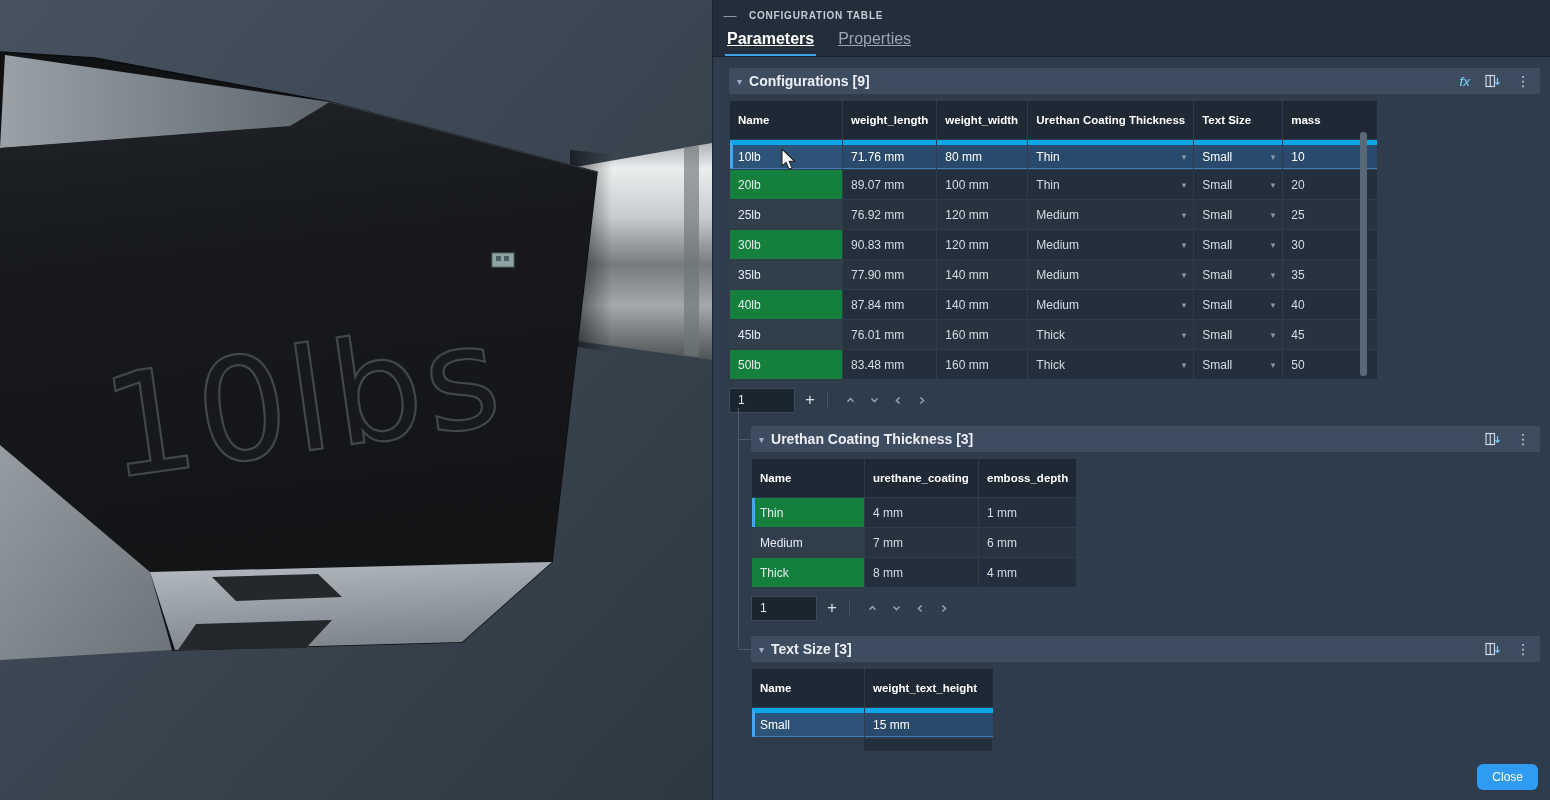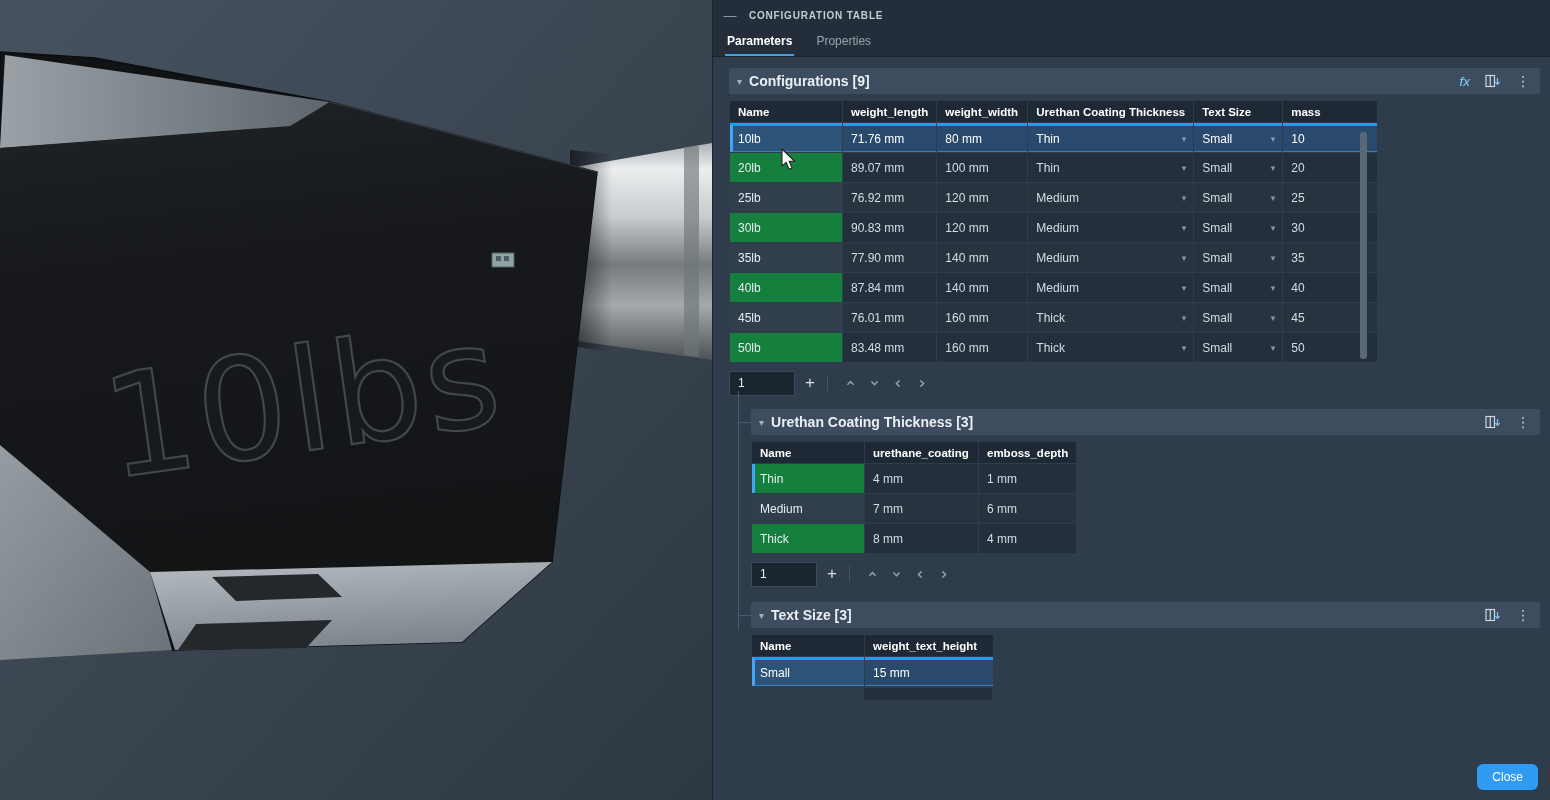--- a/index.html
+++ b/index.html
@@ -16,44 +16,44 @@
            background:#2f3c4b; border-left:1px solid #1b2530;
            display:flex; flex-direction:column; color:#dbe2e8; }
 
   .titlebar { height:30px; background:#232e3a; display:flex; align-items:center;
               padding:0 10px; gap:12px; flex:0 0 auto; }
   .min-icon { color:#9aa5b0; font-size:13px; cursor:pointer; width:14px; text-align:center; }
   .panel-title { color:#c3ccd4; font-size:10px; font-weight:bold; letter-spacing:.8px; }
 
   .tabs { height:27px; background:#232e3a; border-bottom:1px solid #1a232d;
           display:flex; align-items:flex-end; gap:20px; padding:0 0 0 12px; flex:0 0 auto; }
-  .tab { font-size:12px; color:#9aa5b0; padding:4px 2px 6px; border-bottom:2px solid transparent; cursor:pointer; }
+  .tab { font-size:16px; color:#9aa5b0; padding:4px 2px 6px; border-bottom:2px solid transparent; cursor:pointer;text-decoration:underline; }
   .tab.active { color:#ffffff; font-weight:bold; border-bottom-color:#3da1e8; }
 
   .content { flex:1 1 auto; overflow:hidden; padding:11px 10px 0 16px; position:relative; }
 
   .sec-header { height:26px; background:#3e4c5f; border-radius:2px; display:flex;
                 align-items:center; padding:0 10px 0 8px; position:relative; }
   .caret { color:#9fb0c0; font-size:10px; margin-right:7px; cursor:pointer; }
   .sec-title { font-size:14px; font-weight:bold; color:#eaeff4; white-space:nowrap; }
   .hdr-icons { margin-left:auto; display:flex; align-items:center; gap:15px; }
   .fx-icon { font-family:Liberation Sans, sans-serif; font-style:italic; font-size:13.5px; color:#7dd3fc; cursor:pointer; }
   .kebab-icon { font-size:14px; color:#cfd8e0; cursor:pointer; line-height:1; }
   .tbl-add-icon { cursor:pointer; display:block; }
 
   .tbl-wrap { position:relative; width:fit-content; margin-top:6px; }
   table.otable { table-layout:fixed; border-collapse:separate; border-spacing:1px; }
-  .otable th { height:21px; background:#1f2935; color:#ffffff; font-size:11.5px; font-weight:bold;
+  .otable th { height:38px; background:#1f2935; color:#ffffff; font-size:11.5px; font-weight:bold;
                text-align:left; padding:0 8px; white-space:nowrap; overflow:hidden; }
   .otable td { height:29px; font-size:12px; color:#d6dde3; padding:0 8px; white-space:nowrap;
                overflow:hidden; background:#242f3d; cursor:default; }
   .otable td.name-cell { background:#15803d; color:#e6ecf1; }
   .otable tr.even td { background:#27333f; }
   .otable tr.even td.name-cell { background:#313f4d; }
-  .otable tr.selected td { background:#294a6c; border-top:3px solid #0ea5e9; border-bottom:1px solid #3f7db8; color:#fff; }
+  .otable tr.selected td { background:#294a6c; border-top:5px solid #0ea5e9; border-bottom:1px solid #3f7db8; color:#fff; }
   .otable tr.selected td.name-cell { background:#2e5379; }
   .otable tr.selected td:first-child,
   .otable tr.accent td:first-child { border-left:3px solid #42a5f5; padding-left:5px; }
   .otable td.dd { position:relative; padding-right:20px; }
   .dd-chev { position:absolute; right:7px; top:50%; transform:translateY(-52%);
              font-size:9px; color:#8b99a6; cursor:pointer; }
 
   .t-config th:nth-child(1){width:112px} .t-config th:nth-child(2){width:92px}
   .t-config th:nth-child(3){width:90px}  .t-config th:nth-child(4){width:164px}
   .t-config th:nth-child(5){width:88px}  .t-config th:nth-child(6){width:94px}

